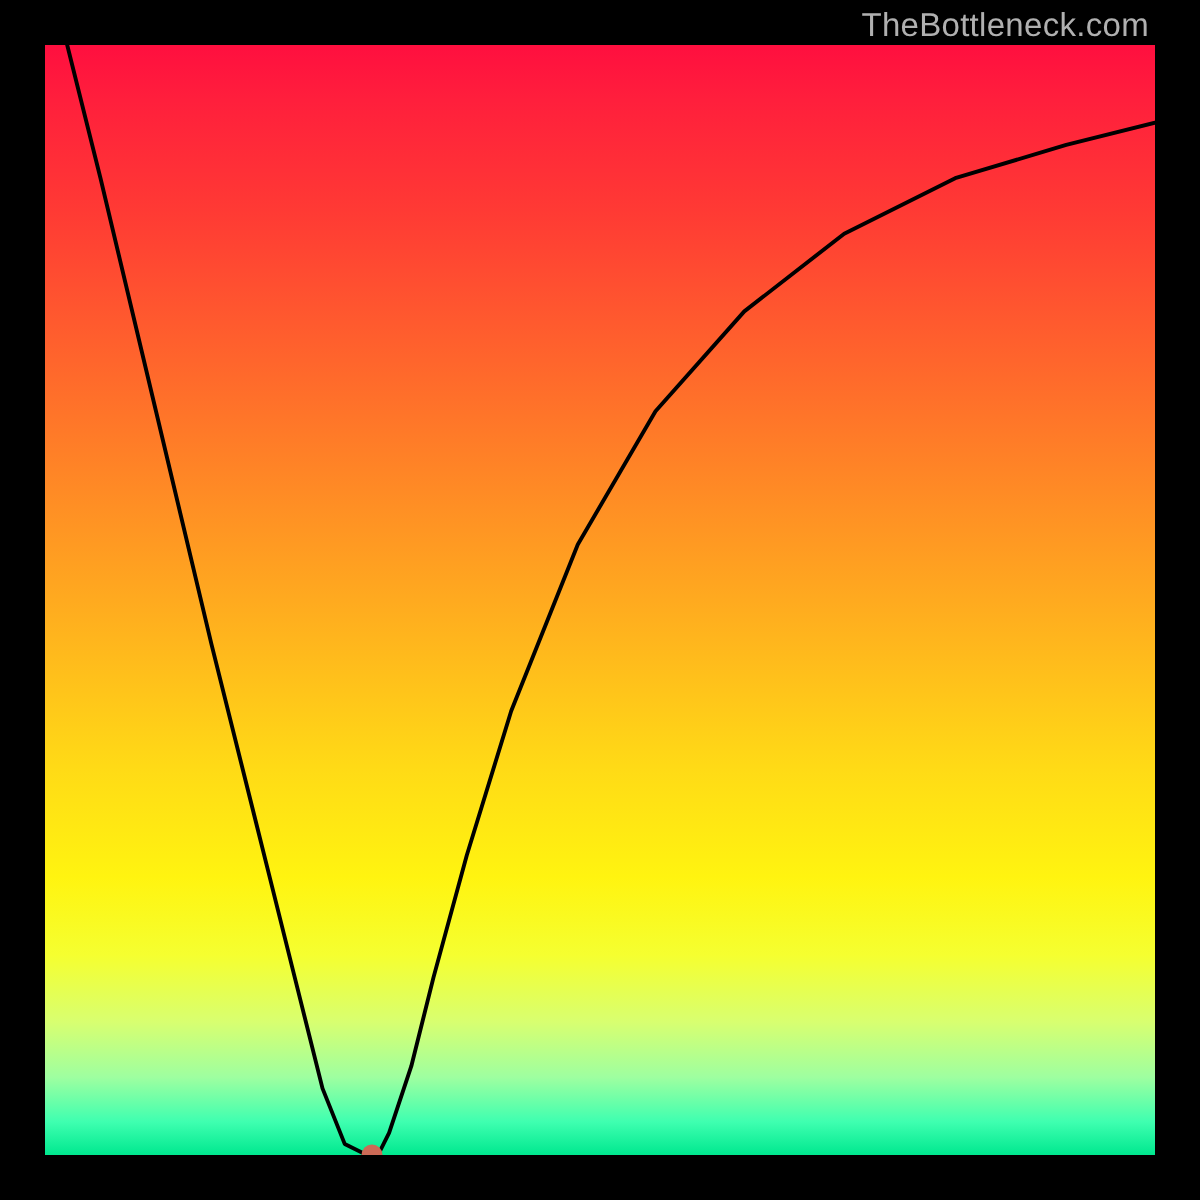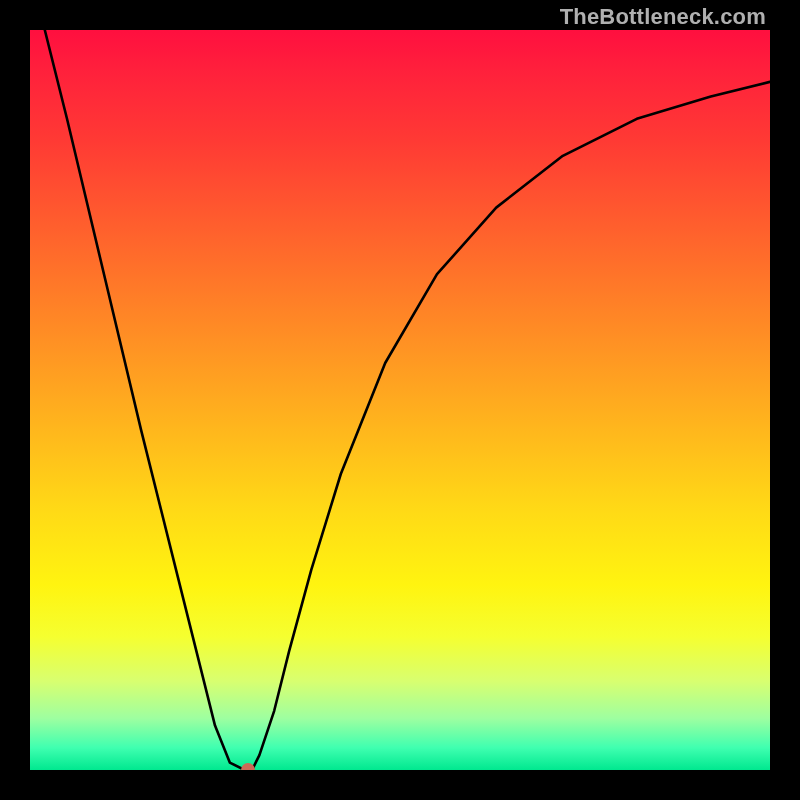--- a/index.html
+++ b/index.html
@@ -54,21 +54,21 @@
     inset: 0;
     width: 740px;
     height: 740px;
   }
   .watermark {
     position: absolute;
     top: 4px;
     right: 34px;
     color: #b0b0b0;
     font-size: 22px;
-    font-weight: 700;
+    font-weight: 400;
     letter-spacing: 0.2px;
   }
   .marker {
     position: absolute;
     width: 14px;
     height: 14px;
     border-radius: 50%;
     background: #cc6a56;
     transform: translate(-50%, -50%);
   }

